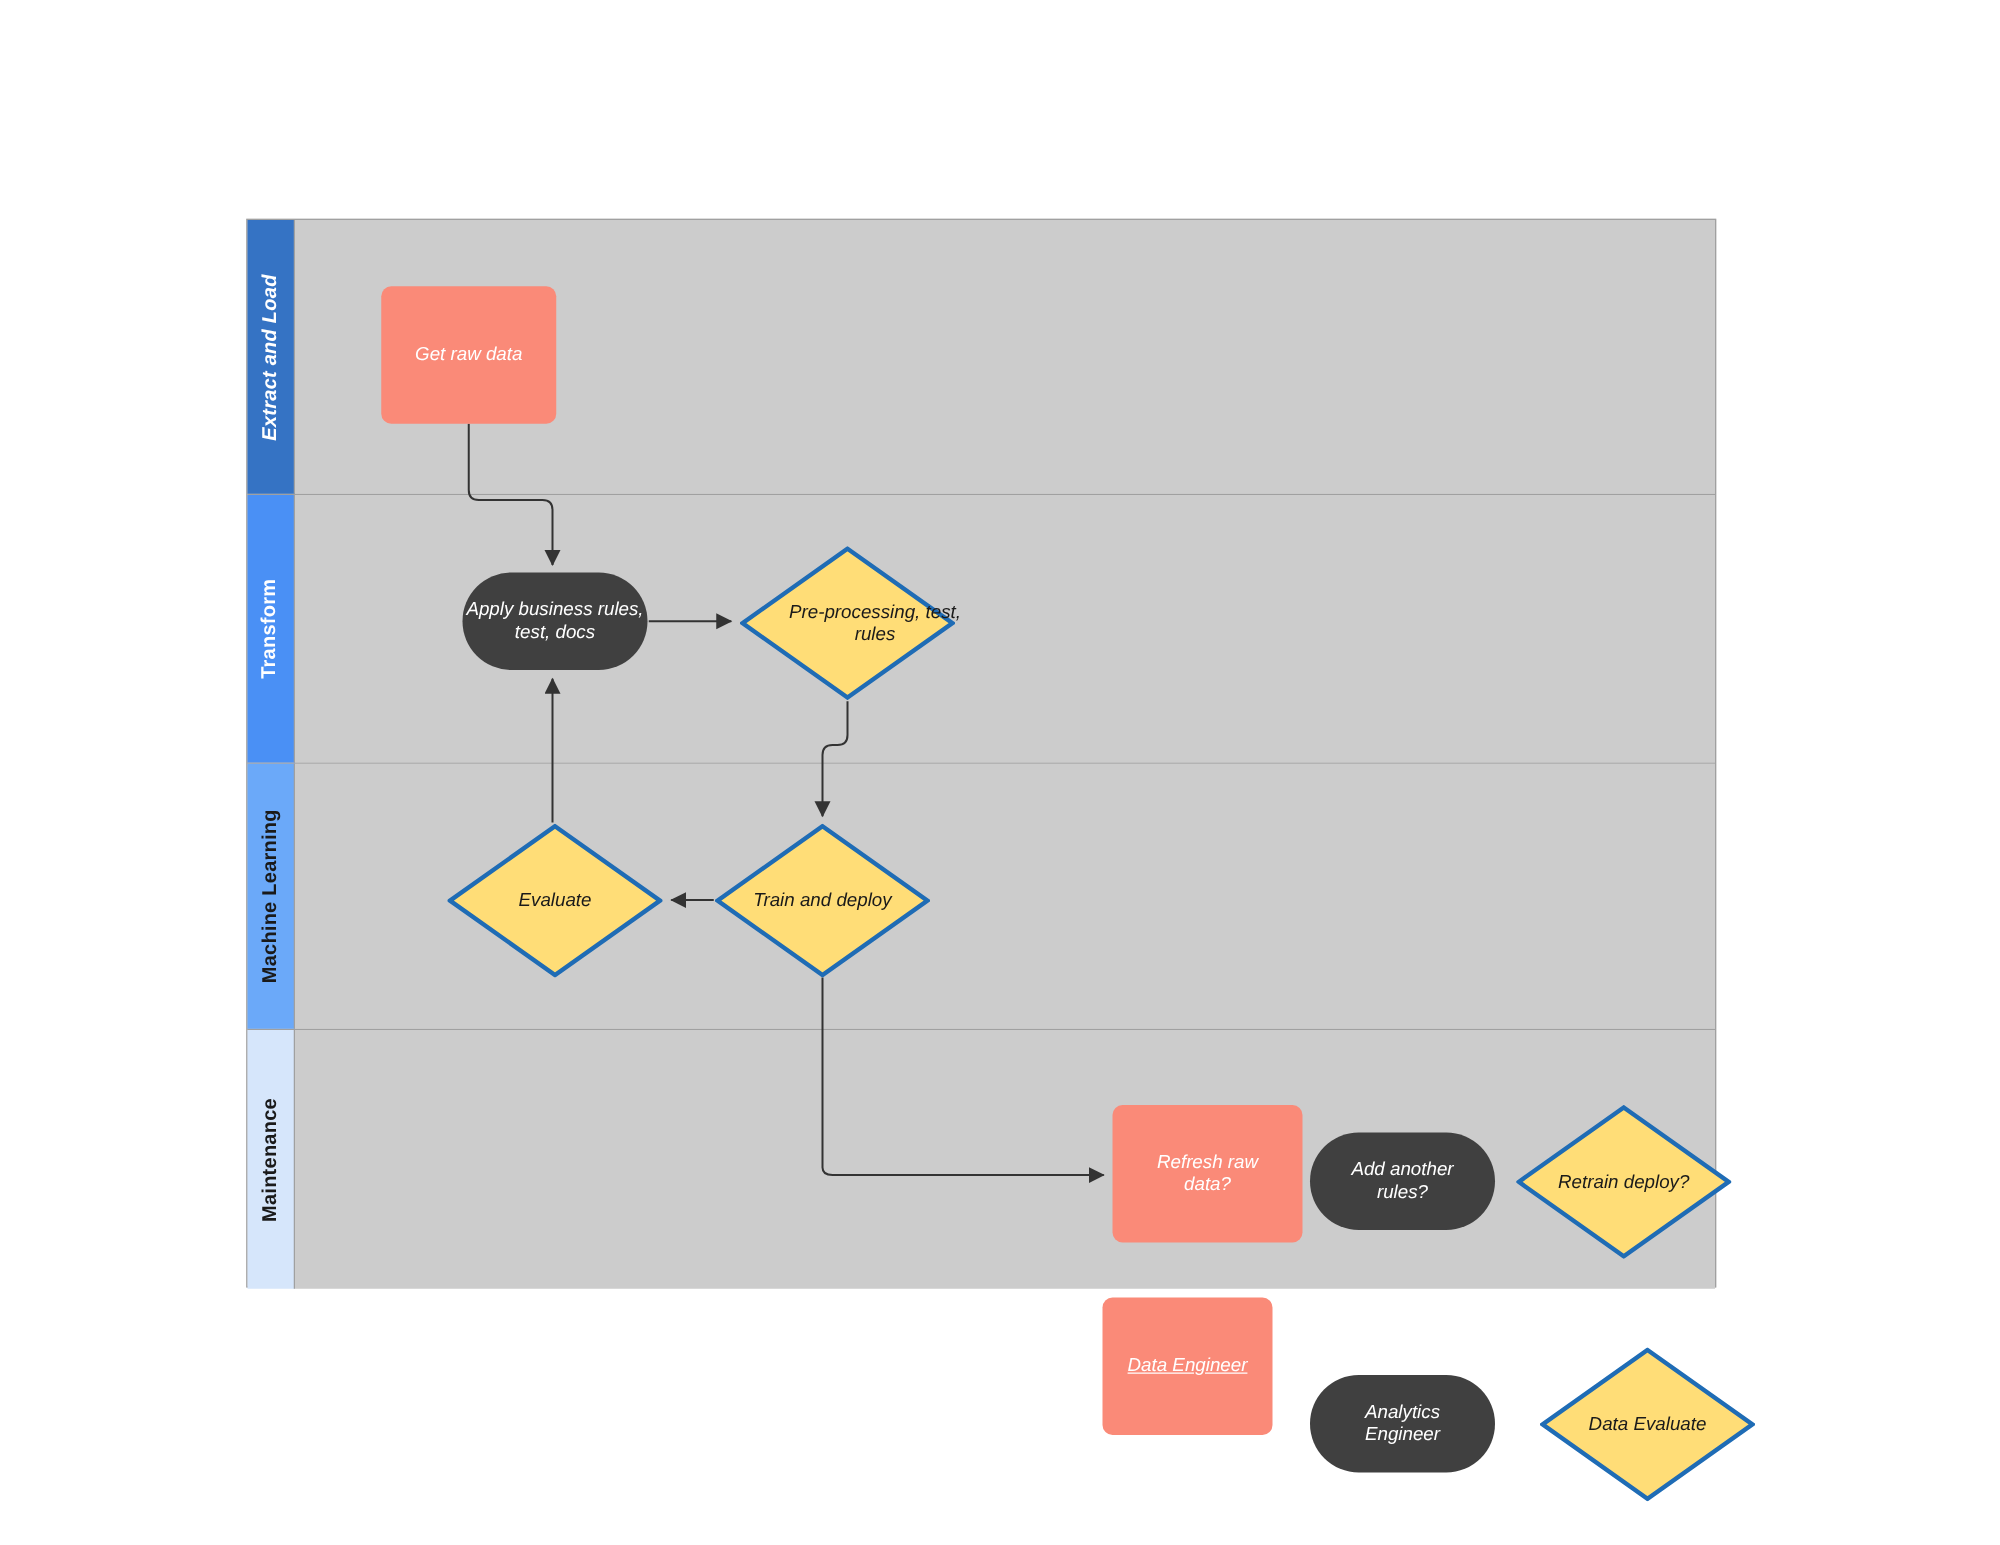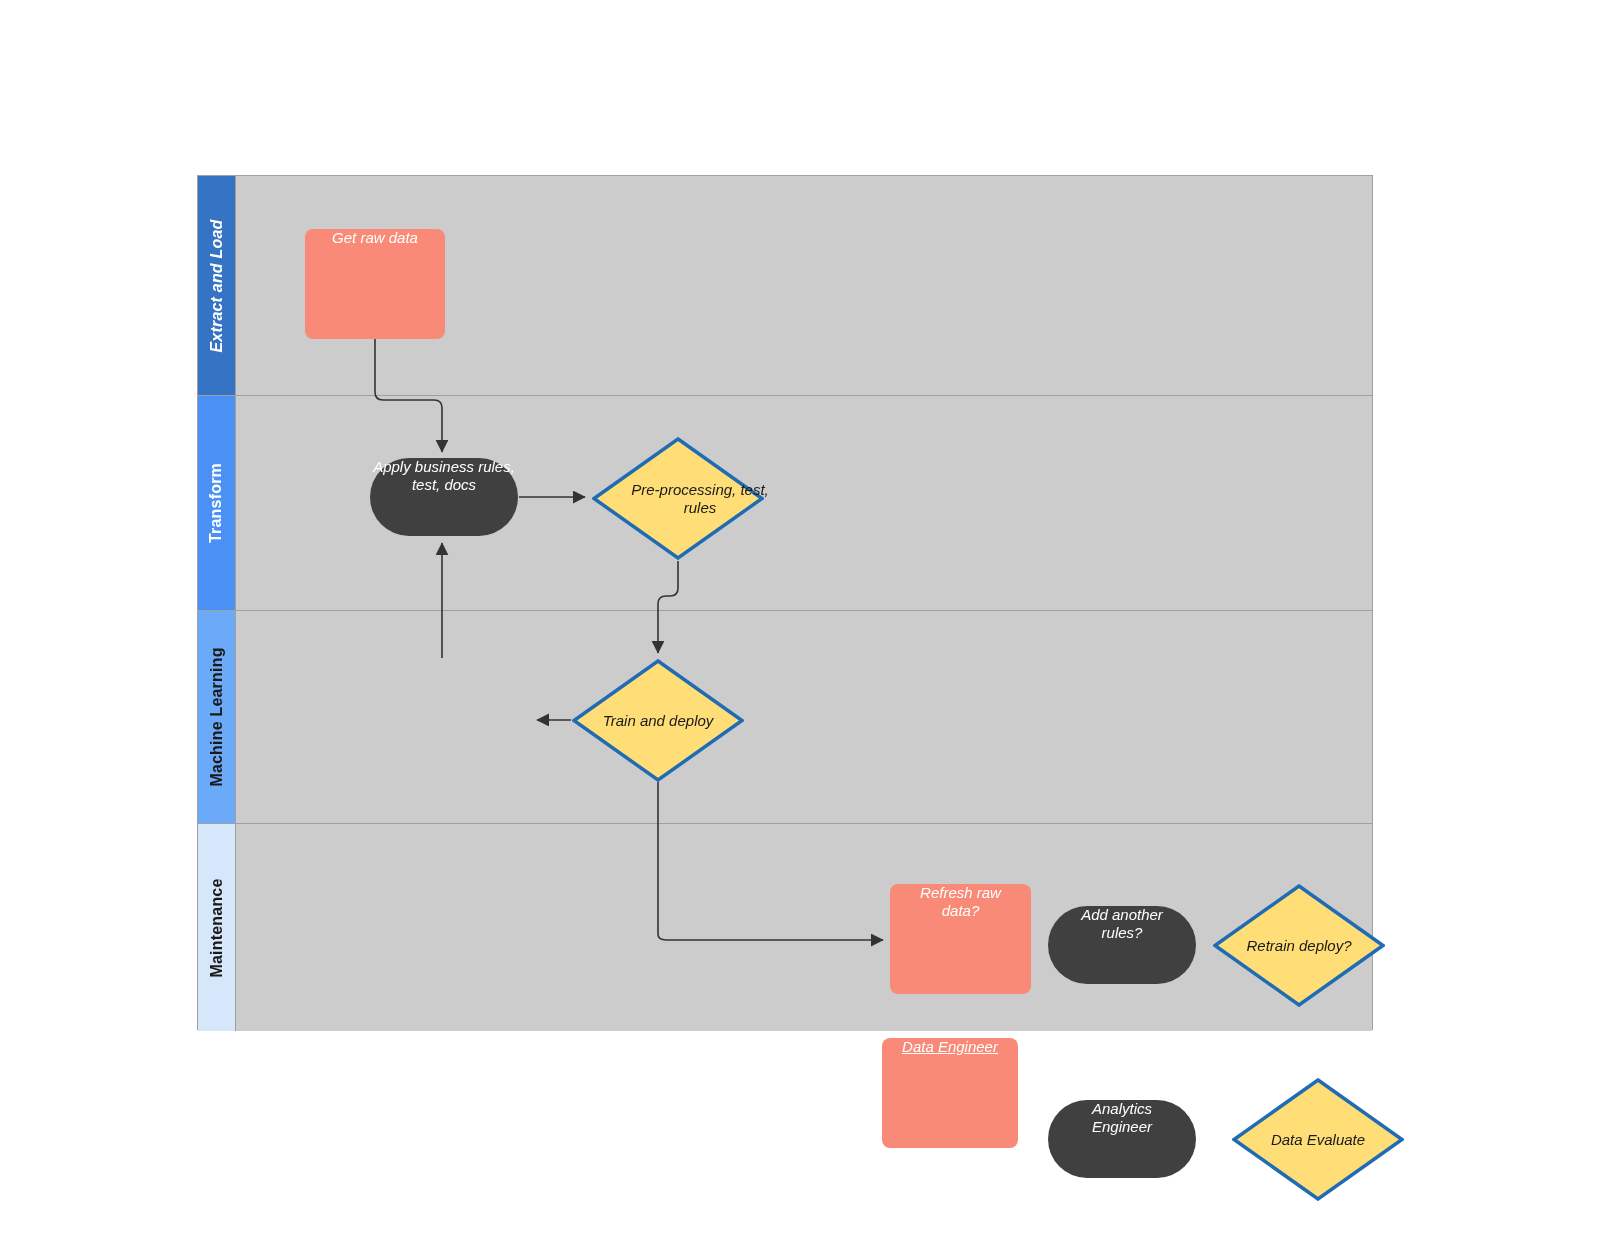--- a/index.html
+++ b/index.html
@@ -71,20 +71,21 @@
     right: 0;
     height: 100%;
     background: #cccccc;
   }
 
   
   .shape {
     position: absolute;
     box-sizing: border-box;
     display: flex;
+    align-items: center;
     justify-content: center;
     text-align: center;
     font-style: italic;
     font-size: 15px;
     line-height: 1.2;
     z-index: 5;
   }
 
   .shape-rect {
     background: #fa8a78;
@@ -201,29 +202,35 @@
     <span>Apply business rules, test, docs</span>
   </div>
 
   <div class="shape-diamond-wrap" style="left:592px;top:437px;width:172px;height:123px;">
     <svg class="shape-diamond-bg" viewBox="0 0 172 123" preserveAspectRatio="none">
       <polygon points="86,2 170,61.5 86,121 2,61.5" fill="#ffdd77" stroke="#1f6cb5" stroke-width="3.5"></polygon>
     </svg>
     <div class="shape-diamond-label wrap" style="padding:0 22px;">Pre-processing, test, rules</div>
   </div>
 
+  <div class="shape-diamond-wrap" style="left:358px;top:659px;width:172px;height:123px;">
+    <svg class="shape-diamond-bg" viewBox="0 0 172 123" preserveAspectRatio="none">
+      <polygon points="86,2 170,61.5 86,121 2,61.5" fill="#ffdd77" stroke="#1f6cb5" stroke-width="3.5"></polygon>
+    </svg>
+    <div class="shape-diamond-label">Evaluate</div>
+  </div>
 
   <div class="shape-diamond-wrap" style="left:572px;top:659px;width:172px;height:123px;">
     <svg class="shape-diamond-bg" viewBox="0 0 172 123" preserveAspectRatio="none">
       <polygon points="86,2 170,61.5 86,121 2,61.5" fill="#ffdd77" stroke="#1f6cb5" stroke-width="3.5"></polygon>
     </svg>
     <div class="shape-diamond-label">Train and deploy</div>
   </div>
 
-  <div class="shape shape-rect" style="left:890px;top:884px;width:141px;height:110px;">
+  <div class="shape shape-rect" style="left:890px;top:884px;width:152px;height:110px;">
     <span style="padding:0 18px;">Refresh raw data?</span>
   </div>
 
   <div class="shape shape-pill" style="left:1048px;top:906px;width:148px;height:78px;">
     <span style="padding:0 20px;">Add another rules?</span>
   </div>
 
   <div class="shape-diamond-wrap" style="left:1213px;top:884px;width:172px;height:123px;">
     <svg class="shape-diamond-bg" viewBox="0 0 172 123" preserveAspectRatio="none">
       <polygon points="86,2 170,61.5 86,121 2,61.5" fill="#ffdd77" stroke="#1f6cb5" stroke-width="3.5"></polygon>

